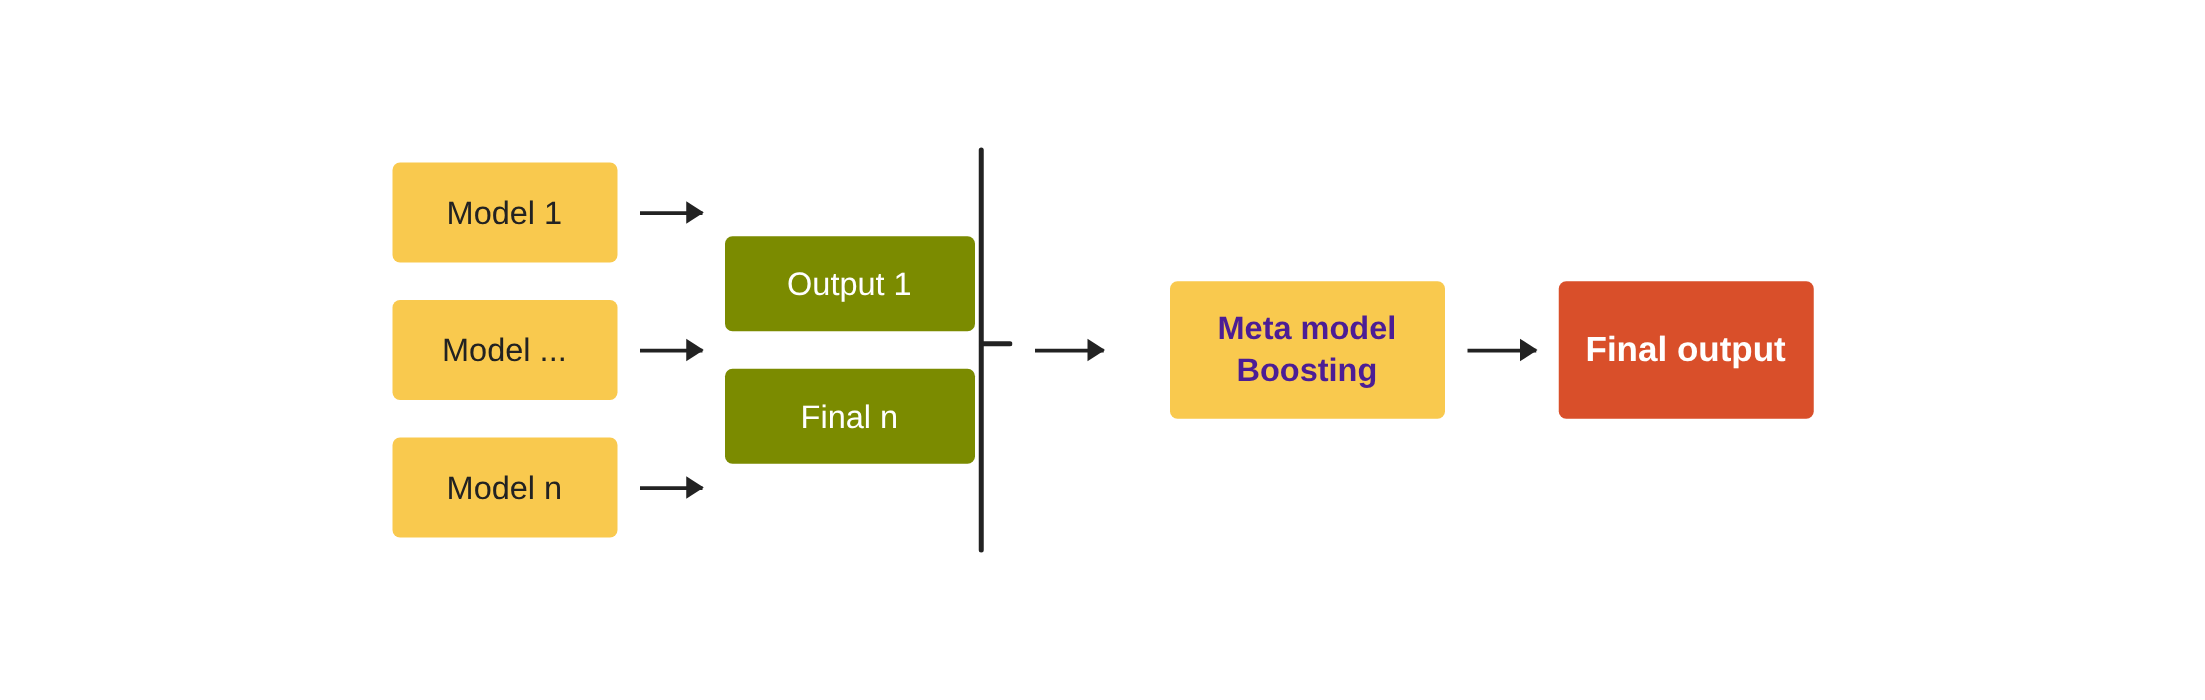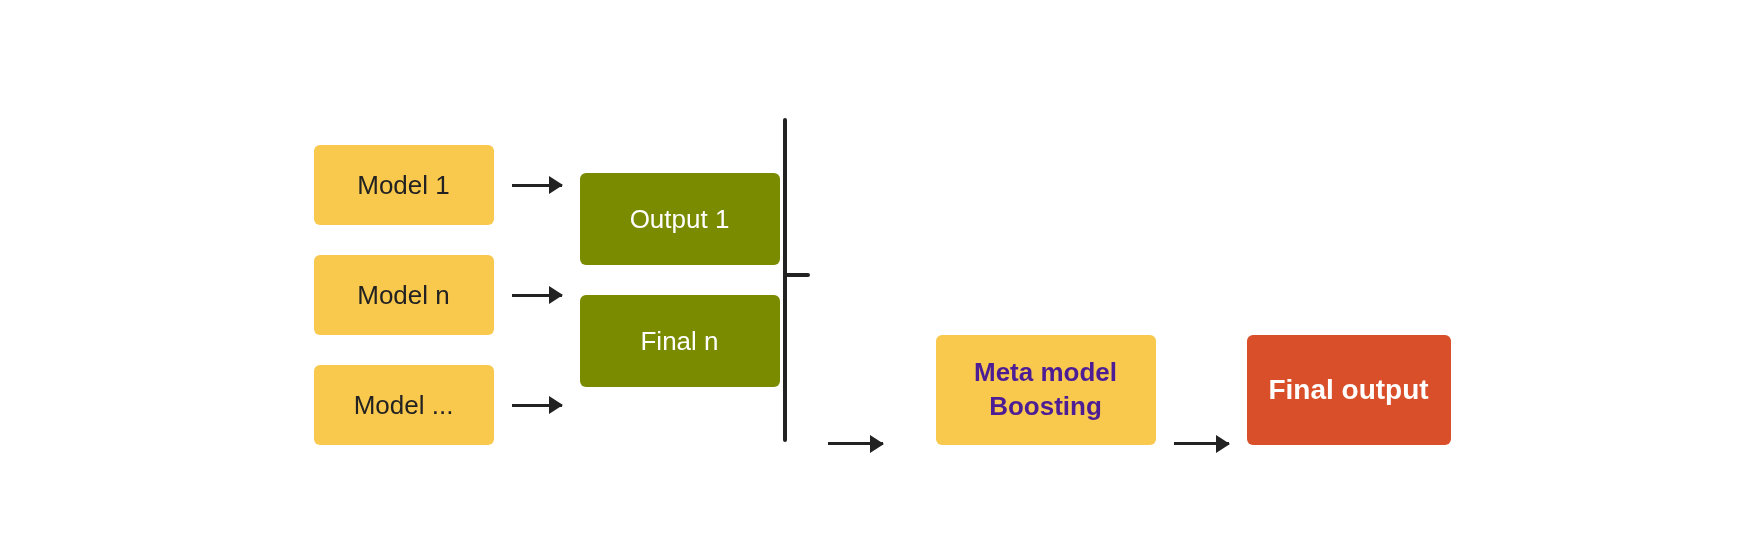--- a/index.html
+++ b/index.html
@@ -9,21 +9,21 @@
       font-family: 'Segoe UI', Arial, sans-serif;
       width: 1764px;
       height: 560px;
       display: flex;
       align-items: center;
       justify-content: center;
     }
 
     .diagram {
       display: flex;
-      align-items: flex-end;
+      align-items: center;
       gap: 0;
       position: relative;
     }
 
     .models-column {
       display: flex;
       flex-direction: column;
       gap: 30px;
     }
 
@@ -44,21 +44,21 @@
       justify-content: center;
       font-size: 26px;
       font-weight: 500;
       color: #222;
     }
 
     .output-box {
       background: #7B8B00;
       border-radius: 6px;
       width: 200px;
-      height: 92px;
+      height: 76px;
       display: flex;
       align-items: center;
       justify-content: center;
       font-size: 26px;
       font-weight: 500;
       color: #ffffff;
     }
 
     .meta-box {
       background: #F9C94E;
@@ -168,24 +168,24 @@
 </head>
 <body>
 
 <div class="diagram">
 
   <div class="models-column">
     <div class="model-box">
       <span>Model 1</span>
     </div>
     <div class="model-box">
+      <span>Model ...</span>
+    </div>
+    <div class="model-box">
       <span>Model n</span>
-    </div>
-    <div class="model-box">
-      <span>Model ...</span>
     </div>
   </div>
 
   <div class="arrow-row">
     <div class="arrow">
       <div class="arrow-line"></div>
     </div>
     <div class="arrow">
       <div class="arrow-line"></div>
     </div>

